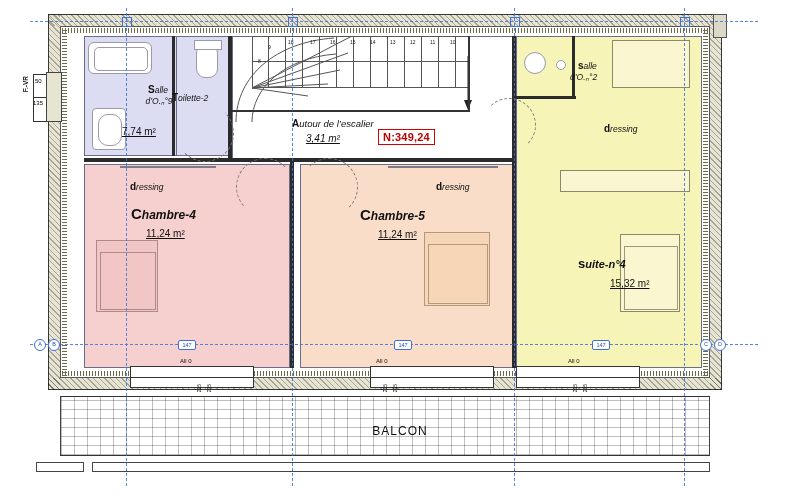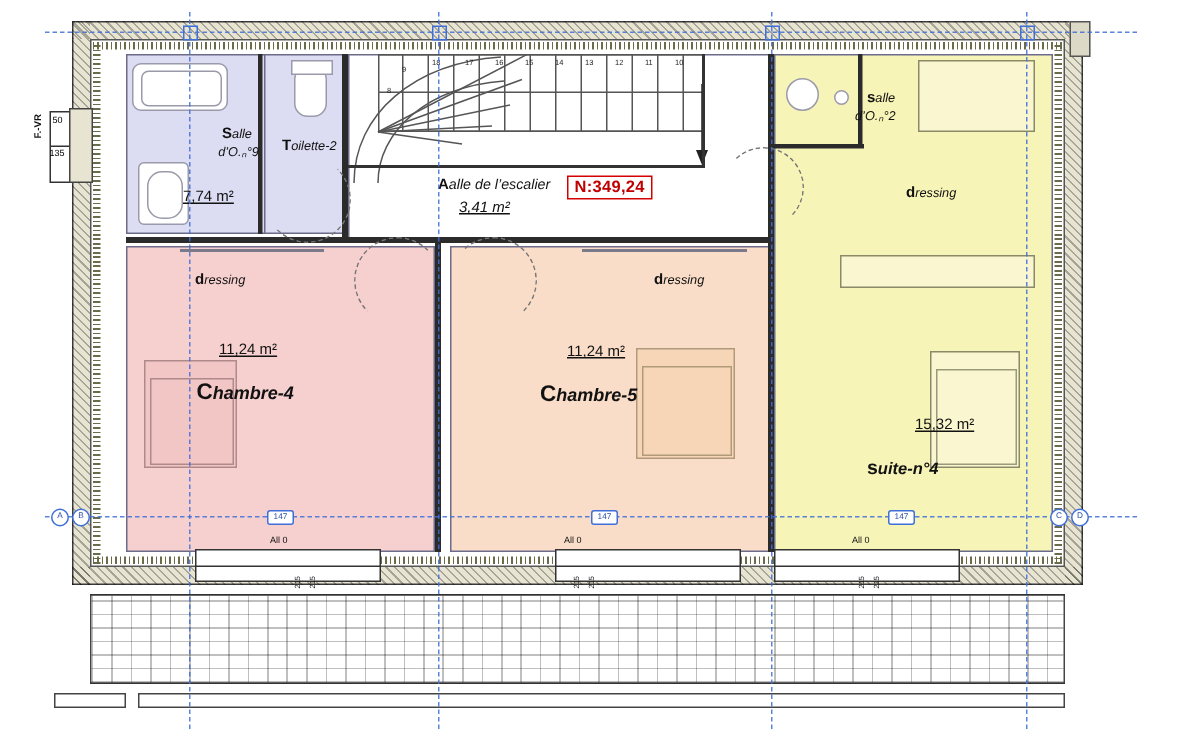--- a/index.html
+++ b/index.html
@@ -19,21 +19,21 @@
   .room{position:absolute;box-sizing:border-box;border:1px solid #6b6b8a;}
   .r-yellow{background:#f7f4b8;}
   .r-pink{background:#f6cfcf;}
   .r-peach{background:#f9ddc8;}
   .r-lav{background:#dcdcf2;}
   .r-white{background:#ffffff;}
 
   
   .lbl{position:absolute;white-space:nowrap;color:#111;}
   .lbl .cap{font-weight:bold;font-size:11px;}
-  .t-room{font-size:12px;font-style:italic;font-weight:bold;margin-top:48px;}
+  .t-room{font-size:12px;font-style:italic;font-weight:bold;}
   .t-room .cap{font-size:15px;font-style:normal;}
   .t-small{font-size:8.5px;font-style:italic;}
   .t-small .cap{font-size:10px;font-style:normal;font-weight:bold;}
   .t-area{font-size:10px;text-decoration:underline;}
   .t-tiny{font-size:6px;}
 
   .ns-box{position:absolute;border:1.6px solid #d40000;background:#ffffff;color:#c00000;
           font-size:11px;font-weight:bold;padding:1px 4px;letter-spacing:.2px;}
 
   
@@ -188,31 +188,31 @@
 
   <div class="arc" style="left:176px;top:104px;width:56px;height:56px;border-color:#777;border-left-color:transparent;border-top-color:transparent;"></div>
   <div class="arc" style="left:236px;top:158px;width:56px;height:56px;border-color:#777;border-right-color:transparent;border-bottom-color:transparent;"></div>
   <div class="arc" style="left:300px;top:158px;width:56px;height:56px;border-color:#777;border-left-color:transparent;border-bottom-color:transparent;"></div>
   <div class="arc" style="left:482px;top:98px;width:52px;height:52px;border-color:#777;border-left-color:transparent;border-bottom-color:transparent;"></div>
 
   <div class="lbl t-small" style="left:128px;top:84px;text-align:center;width:60px;">
     <span class="cap">S</span><span>alle</span>
   </div>
   <div class="lbl t-small" style="left:124px;top:95px;width:70px;text-align:center;">d’O.ₙ°9</div>
-  <div class="lbl t-small" style="left:188px;top:92px;">
+  <div class="lbl t-small" style="left:172px;top:92px;">
     <span class="cap">T</span><span>oilette-2</span>
   </div>
   <div class="lbl t-area" style="left:122px;top:126px;">7,74 m²</div>
 
   <div class="lbl t-small" style="left:292px;top:118px;font-size:9.5px;">
-    <span class="cap">A</span><span>alle de l’escalier</span>
+    <span class="cap">A</span><span>utour de l’escalier</span>
   </div>
   <div class="lbl t-area" style="left:306px;top:133px;font-style:italic;">3,41 m²</div>
 
-  <div class="ns-box" style="left:378px;top:117px;text-align:right;">N:349,24</div>
+  <div class="ns-box" style="left:378px;top:129px;text-align:right;">N:349,24</div>
 
   <div class="lbl t-small" style="left:578px;top:60px;">
     <span class="cap">s</span><span>alle</span>
   </div>
   <div class="lbl t-small" style="left:570px;top:71px;">d’O.ₙ°2</div>
 
   <div class="lbl t-small" style="left:604px;top:123px;">
     <span class="cap">d</span><span>ressing</span>
   </div>
 
@@ -266,20 +266,21 @@
   <div class="vert-txt" style="left:382px;top:384px;font-size:5px;font-weight:normal;">215</div>
   <div class="vert-txt" style="left:392px;top:384px;font-size:5px;font-weight:normal;">215</div>
   <div class="vert-txt" style="left:572px;top:384px;font-size:5px;font-weight:normal;">215</div>
   <div class="vert-txt" style="left:582px;top:384px;font-size:5px;font-weight:normal;">215</div>
 
   <div class="balcony"></div>
   <div class="abs" style="left:60px;top:396px;width:650px;height:1px;background:#333;"></div>
   <div class="abs" style="left:60px;top:455px;width:650px;height:1px;background:#333;"></div>
   <div class="abs" style="left:92px;top:462px;width:618px;height:10px;background:#fff;border:1px solid #444;box-sizing:border-box;"></div>
   <div class="abs" style="left:36px;top:462px;width:48px;height:10px;background:#fff;border:1px solid #444;box-sizing:border-box;"></div>
+  <div class="balcony-lbl">BALCON</div>
 
   <div class="axis-h" style="left:30px;top:21px;width:728px;"></div>
   <div class="axis-h" style="left:30px;top:344px;width:728px;"></div>
   <div class="axis-v" style="left:126px;top:8px;height:478px;"></div>
   <div class="axis-v" style="left:292px;top:8px;height:478px;"></div>
   <div class="axis-v" style="left:514px;top:8px;height:478px;"></div>
   <div class="axis-v" style="left:684px;top:8px;height:478px;"></div>
 
   <div class="bub" style="left:178px;top:340px;width:16px;">147</div>
   <div class="bub" style="left:394px;top:340px;width:16px;">147</div>

